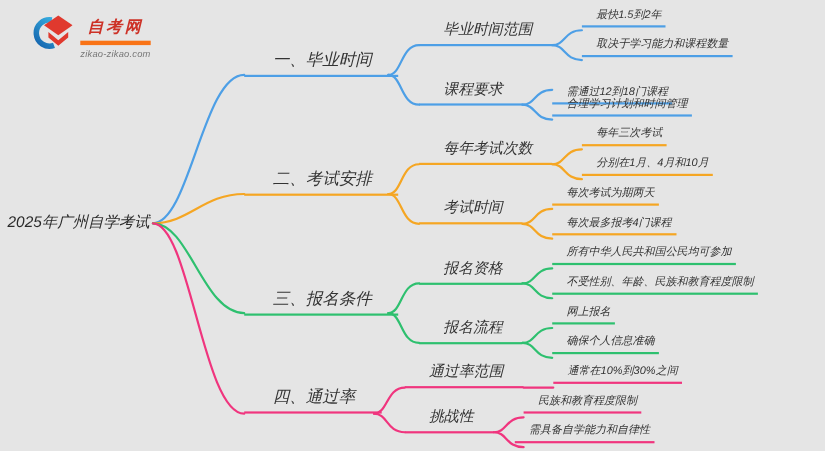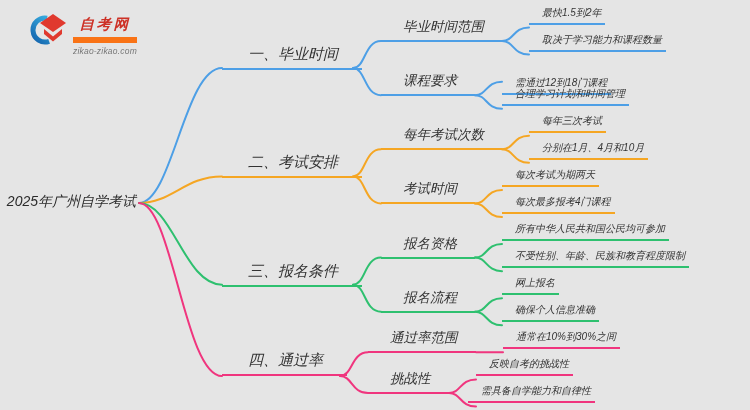--- a/index.html
+++ b/index.html
@@ -8,21 +8,21 @@
   #wires{position:absolute;left:0;top:0;width:750px;height:410px;}
   .node{position:absolute;white-space:nowrap;color:#333;border-bottom:2px solid #000;}
   .lvl1{font-size:15px;padding:0 24px 4px 26px;}
   .lvl2{font-size:13.5px;padding:0 18px 4px 22px;}
   .leaf{font-size:10px;padding:0 4px 3px 13px;}
   .root-label{position:absolute;right:614px;top:203px;transform:translateY(-54%);
               font-size:14px;color:#2b2b2b;white-space:nowrap;}
   .logo{position:absolute;left:30px;top:13px;display:flex;align-items:flex-start;gap:7px;}
   .logo-text{display:flex;flex-direction:column;align-items:center;padding-top:2px;}
   .logo-title{font-size:14.5px;font-weight:bold;color:#cd3126;letter-spacing:2.5px;}
-  .logo-domain{font-size:8.5px;color:#777;border-top:6px solid #f97316;padding-top:3px;margin-top:3px;letter-spacing:.2px;align-self:stretch;text-align:center;}
+  .logo-domain{font-size:8.5px;color:#777;border-top:4px solid #f97316;padding-top:3px;margin-top:3px;letter-spacing:.2px;align-self:stretch;text-align:center;}
 </style>
 </head>
 <body>
 
 <div id="stage">
   <svg id="wires">
       <path d="M 139 203 C 172.2 203, 184.65 68.10499999999999, 222 68.10499999999999" fill="none" stroke="#4D9FE6" stroke-width="2" stroke-linecap="round"></path>
       <path d="M 353 68.10499999999999 C 365.6 68.10499999999999, 364.2 41.035, 381 41.035" fill="none" stroke="#4D9FE6" stroke-width="2" stroke-linecap="round"></path>
       <path d="M 502 41.035 C 514.15 41.035, 512.8 27.5, 529 27.5" fill="none" stroke="#4D9FE6" stroke-width="2" stroke-linecap="round"></path>
       <path d="M 502 41.035 C 514.15 41.035, 512.8 54.57, 529 54.57" fill="none" stroke="#4D9FE6" stroke-width="2" stroke-linecap="round"></path>
@@ -86,15 +86,15 @@
     <div class="node lvl2" style="border-bottom-color: rgb(46, 192, 111); left: 381px; top: 234.595px;">报名资格</div>
     <div class="node leaf" style="border-bottom-color: rgb(46, 192, 111); left: 502px; top: 222.06px;">所有中华人民共和国公民均可参加</div>
     <div class="node leaf" style="border-bottom-color: rgb(46, 192, 111); left: 502px; top: 249.13px;">不受性别、年龄、民族和教育程度限制</div>
     <div class="node lvl2" style="border-bottom-color: rgb(46, 192, 111); left: 381px; top: 288.735px;">报名流程</div>
     <div class="node leaf" style="border-bottom-color: rgb(46, 192, 111); left: 502px; top: 276.2px;">网上报名</div>
     <div class="node leaf" style="border-bottom-color: rgb(46, 192, 111); left: 502px; top: 303.27px;">确保个人信息准确</div>
     <div class="node lvl1" style="border-bottom-color: rgb(240, 53, 126); left: 222px; top: 351px;">四、通过率</div>
     <div class="node lvl2" style="border-bottom-color: rgb(240, 53, 126); left: 368px; top: 329.34px;">通过率范围</div>
     <div class="node leaf" style="border-bottom-color: rgb(240, 53, 126); left: 503px; top: 330.34px;">通常在10%到30%之间</div>
     <div class="node lvl2" style="border-bottom-color: rgb(240, 53, 126); left: 368px; top: 369.945px;">挑战性</div>
-    <div class="node leaf" style="border-bottom-color: rgb(240, 53, 126); left: 476px; top: 357.41px;">反映自考的挑战性</div>
+    <div class="node leaf" style="border-bottom-color: rgb(240, 53, 126); left: 476px; top: 357.41px;">民族和教育程度限制</div>
     <div class="node leaf" style="border-bottom-color: rgb(240, 53, 126); left: 468px; top: 384.48px;">需具备自学能力和自律性</div>
   </div>
 
 </body></html>

